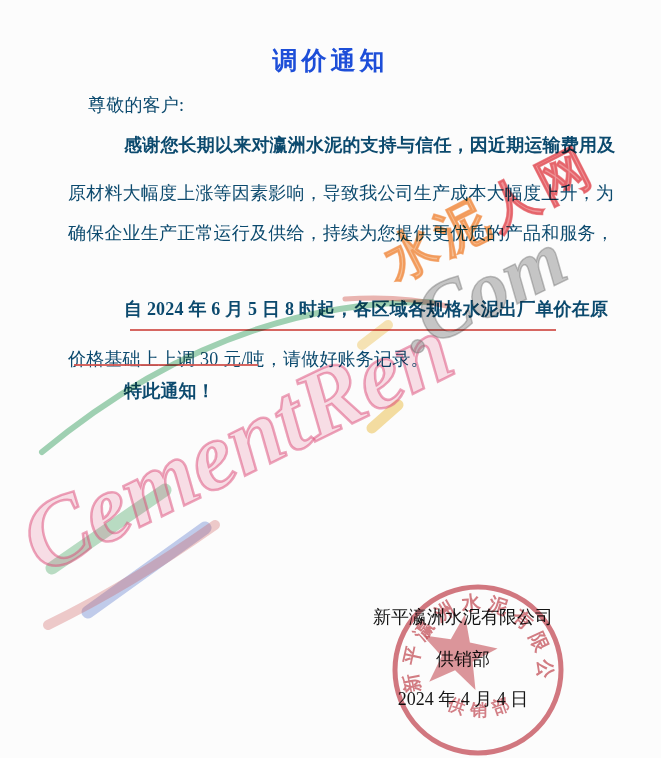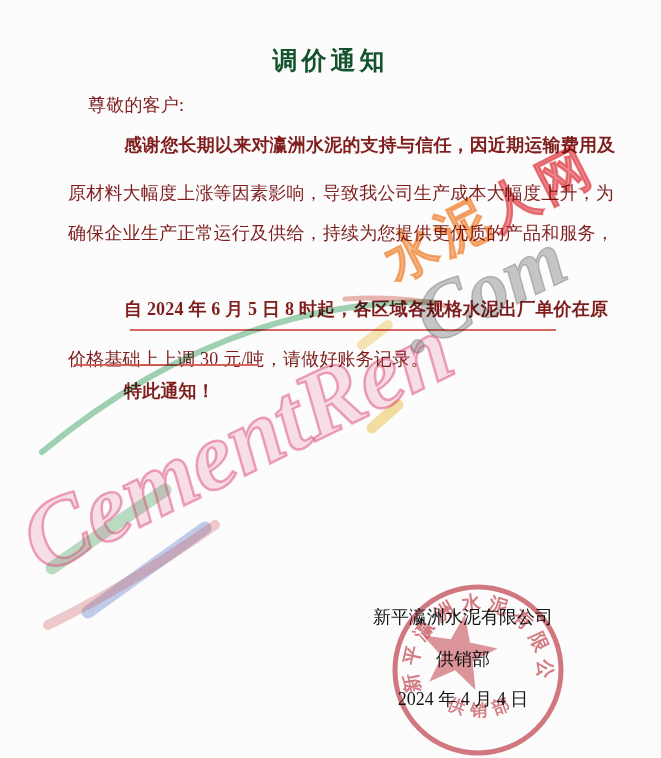--- a/index.html
+++ b/index.html
@@ -8,25 +8,25 @@
     width:661px;height:758px;
     background:#fcfcfc;
     overflow:hidden;
     font-family:"Liberation Serif", serif;
     color:#161616;
   }
   
   .title{
     position:absolute;top:44px;left:0;right:0;
     text-align:center;font-size:25px;font-weight:bold;
-    letter-spacing:4px;color:#14532d;
+    letter-spacing:4px;color:#1d4ed8;
   }
   .ln{
     position:absolute;white-space:nowrap;
-    font-size:18px;line-height:26px;color:#7f1d1d;
+    font-size:18px;line-height:26px;color:#0c4a6e;
     letter-spacing:0.2px;
   }
   .ml{left:68px;margin-top:8px;}          
   .ind{left:124px;font-weight:bold;}        
   .sal{left:88px;}         
   .red-underline{
     position:absolute;height:2px;
     background:rgba(210,85,80,0.9);
   }
   

